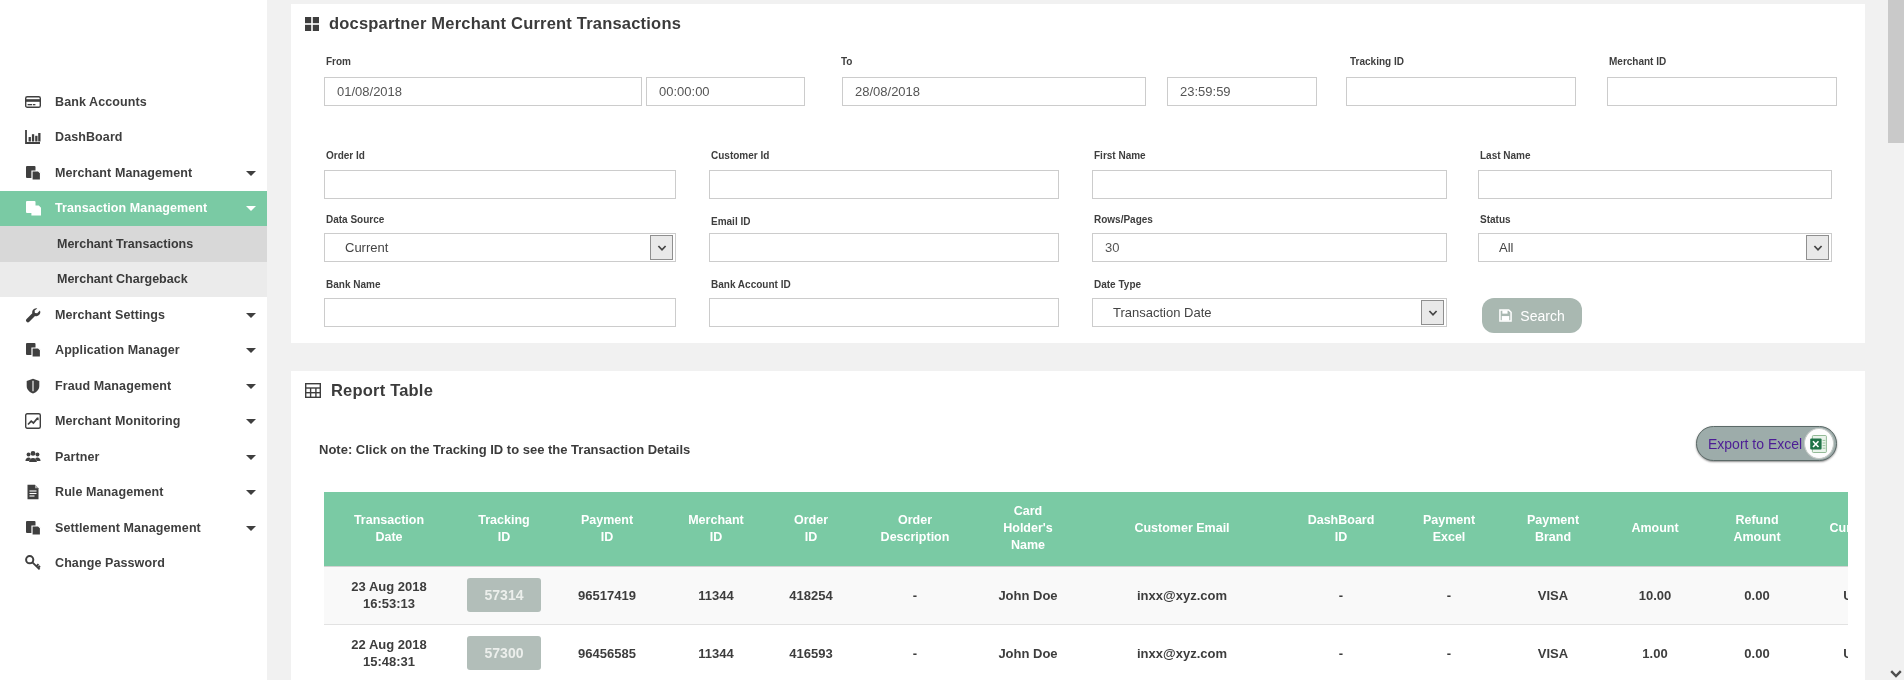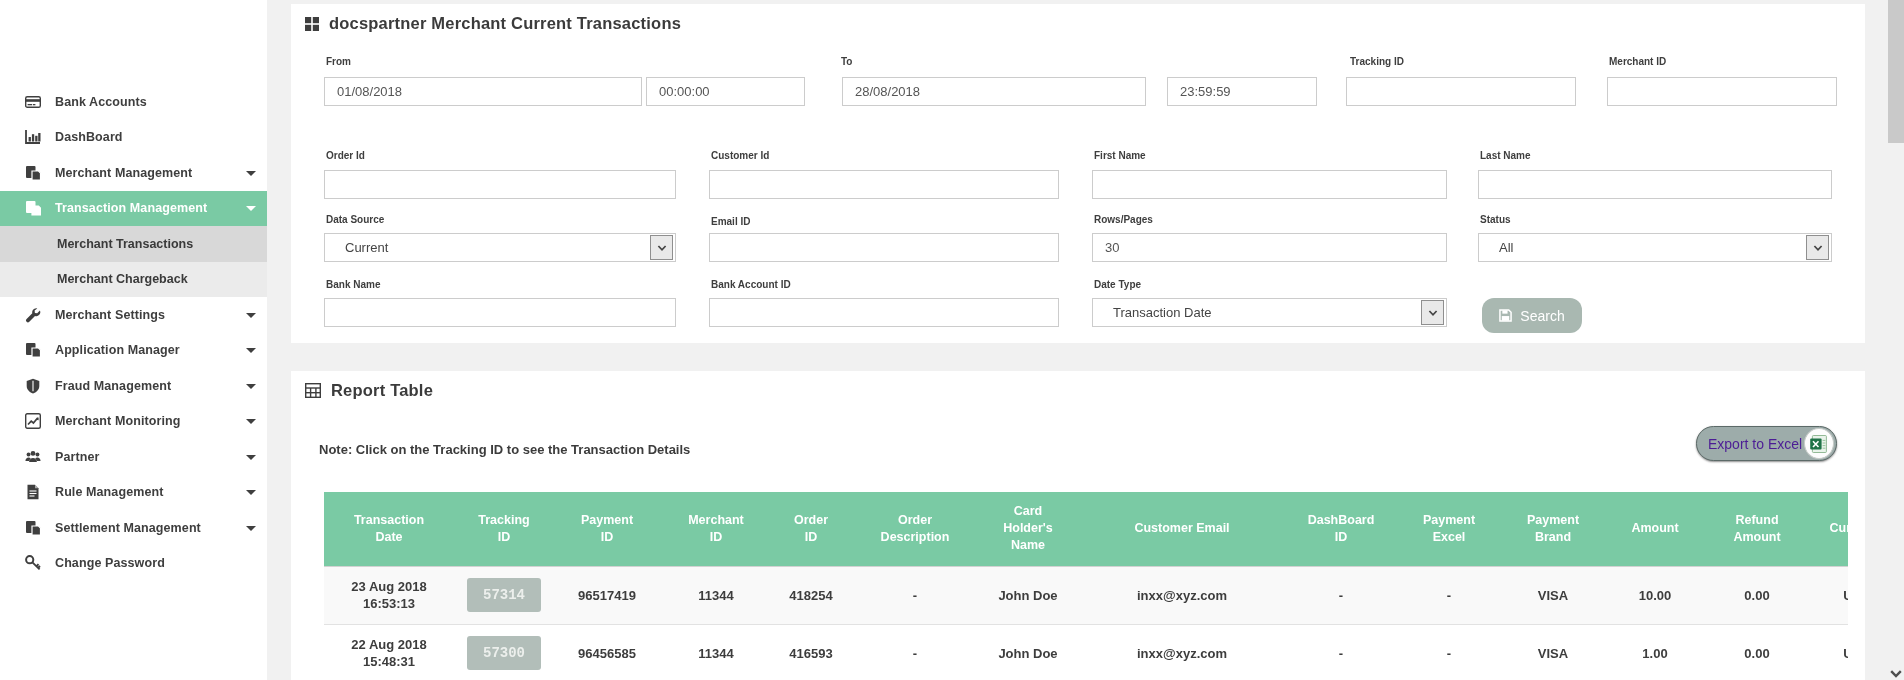--- a/index.html
+++ b/index.html
@@ -118,21 +118,21 @@
   table.report td {
     height:58px; vertical-align:middle; text-align:center;
     font-size:13px; font-weight:700; color:#3d3d3d; line-height:17px;
     border-bottom:1px solid #e2e2e2; padding:0 4px;
   }
   table.report tr.r-odd td { background:#f9f9f9; }
   table.report tr.r-even td { background:#ffffff; }
   .track-btn {
     display:inline-block; width:74px; height:34px; line-height:34px;
     background:#b2beb9; border:none; border-radius:3px;
-    color:#ecefec; font-family:Liberation Mono, monospace; font-size:14px; font-weight:700; cursor:pointer;
+    color:#ecefec; font-family:Liberation Sans, sans-serif; font-size:14px; font-weight:700; cursor:pointer;
   }
 
   
   .vscrollbar {
     position:absolute; right:0; top:0; width:16px; height:680px; background:#f1f1f1; z-index:5;
   }
   .vthumb { position:absolute; left:0; top:0; width:16px; height:143px; background:#c9c9c9; }
   .varrow { position:absolute; left:2px; bottom:2px; color:#4d4d4d; }
   .varrow svg { display:block; }
 </style>

